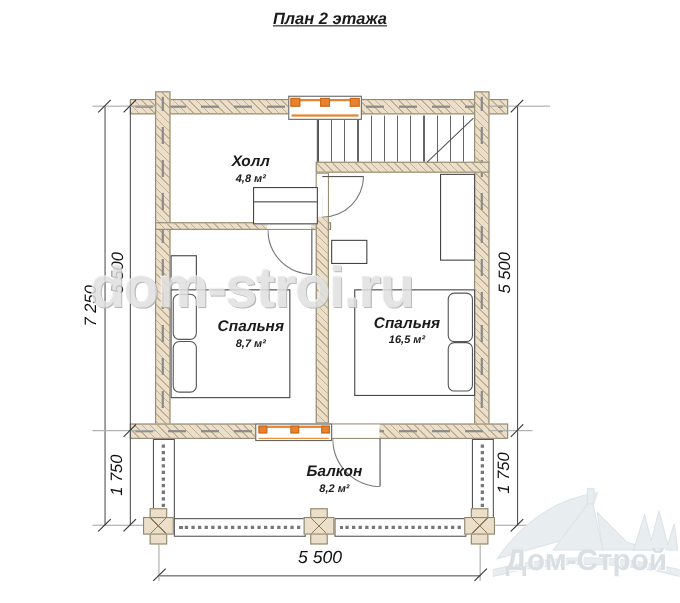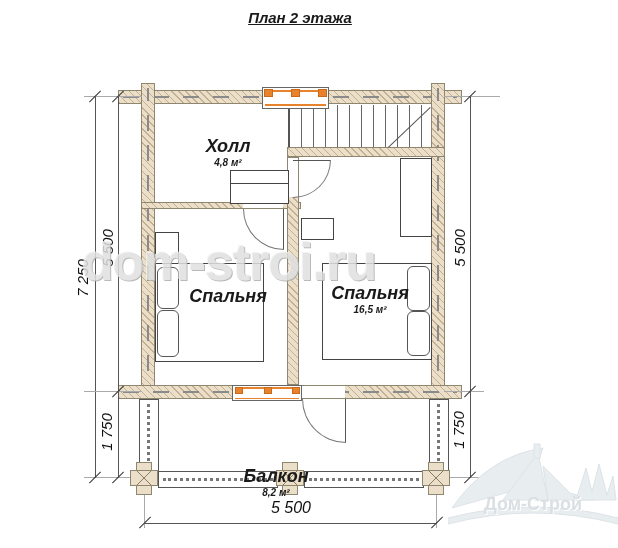--- a/index.html
+++ b/index.html
@@ -54,42 +54,42 @@
   }
 
   
   .furn{position:absolute;background:#fff;border:1px solid #444;}
   .pillow{position:absolute;background:#fff;border:1px solid #555;border-radius:6px;}
   .divline{position:absolute;left:0;right:0;height:1px;background:#444;}
   .thinline{position:absolute;background:#555;}
 
   
   .room-label{position:absolute;text-align:center;font-style:italic;font-weight:bold;z-index:4;}
-  .room-label .rname{font-size:18px;line-height:17px;}
+  .room-label .rname{font-size:14px;line-height:17px;}
   .room-label .rarea{font-size:10px;line-height:16px;}
 
   
   .dimline{position:absolute;background:#555;}
   .extline{position:absolute;background:#aaa;}
   .tick{position:absolute;width:16px;height:0;border-top:1.5px solid #333;transform:rotate(-45deg);}
   .dimtext{position:absolute;font-style:italic;font-size:15px;color:#111;text-align:center;z-index:4;}
   .vdim{width:60px;height:16px;transform:rotate(-90deg);}
 
   
   .title{position:absolute;text-align:center;font-style:italic;font-weight:bold;font-size:15px;line-height:19px;z-index:4;}
   .title span{text-decoration:underline;}
   .watermark{
     position:absolute;z-index:6;pointer-events:none;white-space:nowrap;
     font-size:52px;font-weight:bold;letter-spacing:-1px;
     color:#e0e0e0;text-shadow:1px 1px 0 #adadad,-1px -1px 0 #f2f2f2;opacity:.85;
   }
   .logo{position:absolute;z-index:1;}
   .logo-text{
     position:absolute;left:0;right:0;text-align:center;
-    font-weight:bold;font-size:18px;color:#d9dfe3;text-shadow:1px 1px 0 #ffffff;
+    font-weight:bold;font-size:27px;color:#d9dfe3;text-shadow:1px 1px 0 #ffffff;
   }
 </style>
 </head>
 <body>
 
 <div id="canvas">
 
   <div class="title" style="left:190px;top:8px;width:220px;">
     <div><span>План 2 этажа</span></div>
   </div>
@@ -156,26 +156,27 @@
   <div class="pillow" style="left:407px;top:311px;width:21px;height:43px;z-index:3;"></div>
   <div class="furn" style="left:400px;top:158px;width:30px;height:77px;z-index:3;"></div>
   <div class="furn" style="left:301px;top:218px;width:31px;height:20px;z-index:3;"></div>
 
   <div class="room-label" style="left:178px;top:138px;width:100px;">
     <div class="rname">Холл</div>
     <div class="rarea">4,8 м²</div>
   </div>
   <div class="room-label" style="left:170px;top:288px;width:116px;">
     <div class="rname">Спальня</div>
+    <div class="rarea">8,7 м²</div>
   </div>
   <div class="room-label" style="left:312px;top:285px;width:116px;">
     <div class="rname">Спальня</div>
     <div class="rarea">16,5 м²</div>
   </div>
-  <div class="room-label" style="left:224px;top:420px;width:104px;margin-top:48px;">
+  <div class="room-label" style="left:252px;top:420px;width:104px;">
     <div class="rname">Балкон</div>
     <div class="rarea">8,2 м²</div>
   </div>
 
   <div class="dimline" style="left:95px;top:97px;width:1px;height:381px;"></div>
   <div class="dimline" style="left:118px;top:97px;width:1px;height:381px;"></div>
   <div class="dimline" style="left:470px;top:97px;width:1px;height:381px;"></div>
   <div class="dimline" style="left:145px;top:523px;width:292px;height:1px;"></div>
 
   <div class="extline" style="left:84px;top:96px;width:58px;height:1px;"></div>

